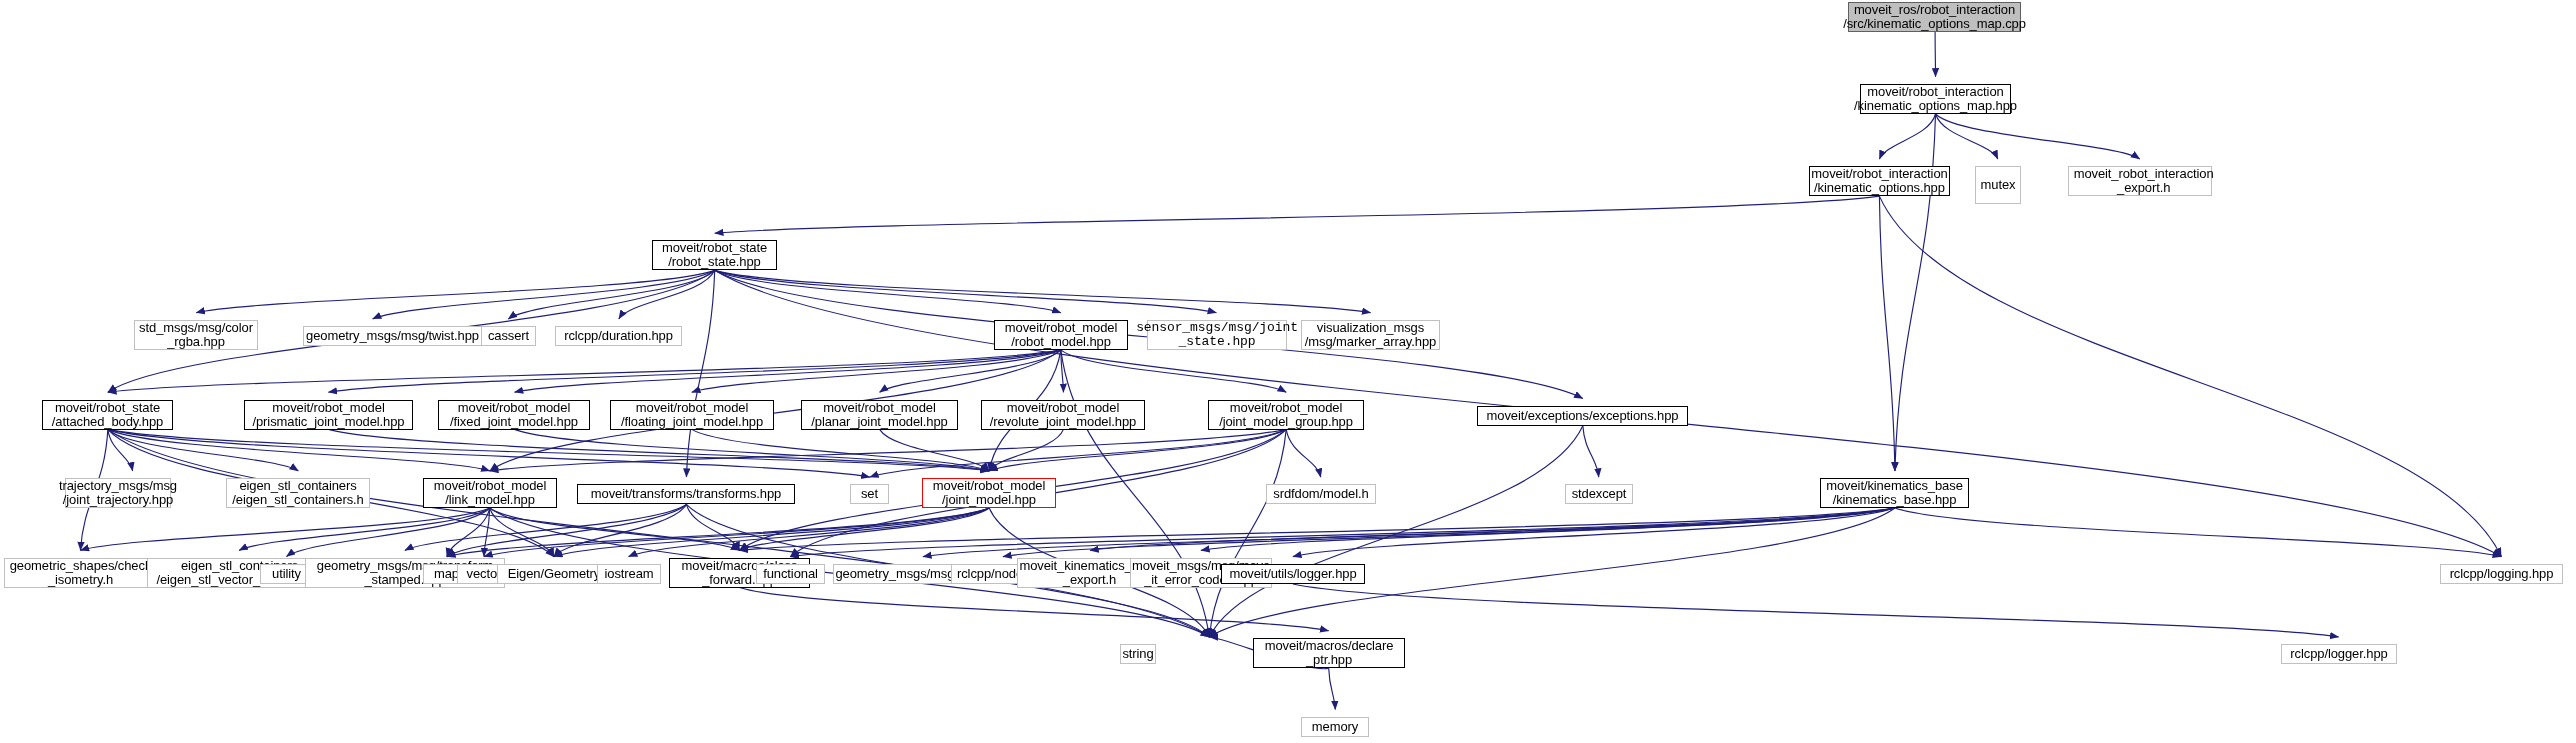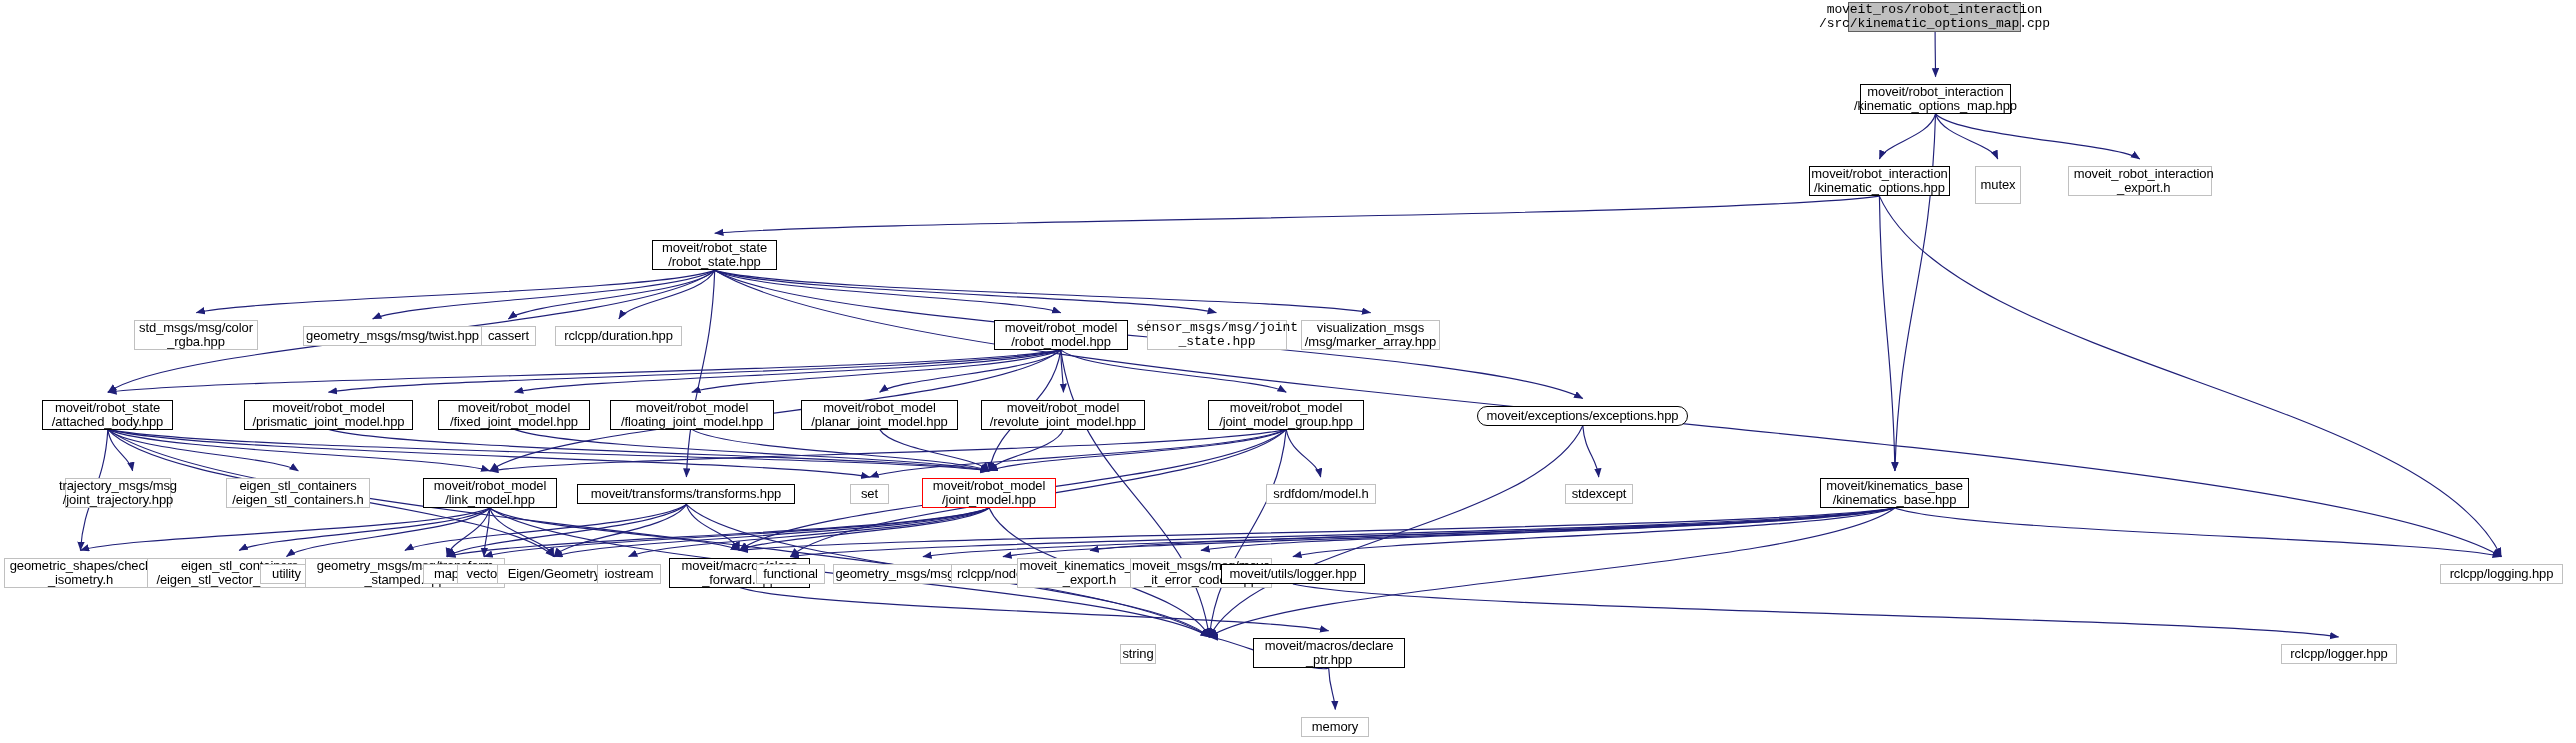--- a/index.html
+++ b/index.html
@@ -36,21 +36,20 @@
     letter-spacing: -0.1px;
     white-space: pre-line;
     padding: 0 2.7px;
   }
   .node-box.strong {
     border: 1.4px solid #000000;
   }
   .node-box.root {
     border: 1.4px solid #606060;
     background: #bfbfbf;
-    font-family: Liberation Mono, monospace;
   }
   .node-box.highlight {
     border: 1.4px solid #ff0000;
   }
 </style>
 </head>
 <body>
 
 <div id="graph-root">
   <svg class="graph-canvas" viewBox="0 0 2914 841" preserveAspectRatio="none">
@@ -175,21 +174,21 @@
       <div class="node-box strong" style="left: 438px; top: 400px; width: 152px; height: 30px;">moveit/robot_model
 /fixed_joint_model.hpp</div>
       <div class="node-box strong" style="left: 610px; top: 400px; width: 164px; height: 30px;">moveit/robot_model
 /floating_joint_model.hpp</div>
       <div class="node-box strong" style="left: 801px; top: 400px; width: 157px; height: 30px;">moveit/robot_model
 /planar_joint_model.hpp</div>
       <div class="node-box strong" style="left: 981px; top: 400px; width: 164px; height: 30px;">moveit/robot_model
 /revolute_joint_model.hpp</div>
       <div class="node-box strong" style="left: 1208px; top: 400px; width: 156px; height: 30px;">moveit/robot_model
 /joint_model_group.hpp</div>
-      <div class="node-box strong" style="left: 1477px; top: 406px; width: 211px; height: 20.3px; border-radius: 10px;">moveit/exceptions/exceptions.hpp</div>
+      <div class="node-box strong" style="left: 1477px; top: 406px; width: 211px; height: 20.3px;">moveit/exceptions/exceptions.hpp</div>
       <div class="node-box" style="left: 65px; top: 478px; width: 106px; height: 30px;">trajectory_msgs/msg
 /joint_trajectory.hpp</div>
       <div class="node-box" style="left: 226px; top: 478px; width: 144px; height: 30px;">eigen_stl_containers
 /eigen_stl_containers.h</div>
       <div class="node-box strong" style="left: 423px; top: 478px; width: 134px; height: 30px;">moveit/robot_model
 /link_model.hpp</div>
       <div class="node-box strong" style="left: 577px; top: 484px; width: 218px; height: 20.3px;">moveit/transforms/transforms.hpp</div>
       <div class="node-box" style="left: 850px; top: 484px; width: 39px; height: 20.3px;">set</div>
       <div class="node-box highlight" style="left: 922px; top: 478px; width: 134px; height: 30px;">moveit/robot_model
 /joint_model.hpp</div>

